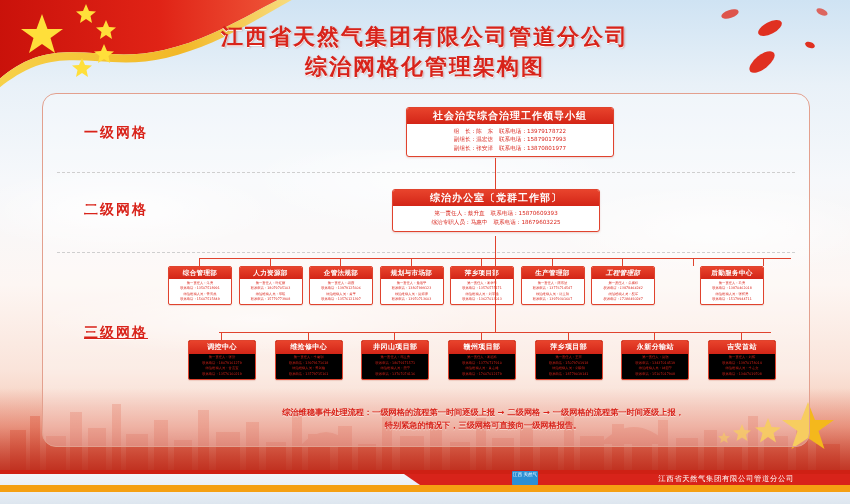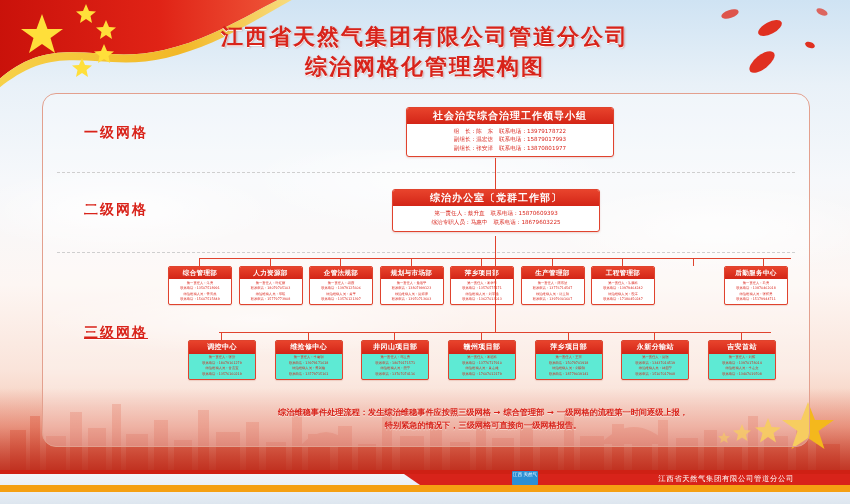--- a/index.html
+++ b/index.html
@@ -77,21 +77,21 @@
   .deptrow{position:absolute;left:125px;top:172px;width:626px;height:66px;}
   .dept{position:absolute;top:0;width:62px;background:#fff;border:1.1px solid #e0432e;border-radius:2px;overflow:hidden;
     box-shadow:0 1px 1px rgba(170,40,20,.15);}
   .dept .hd{background:linear-gradient(180deg,#e8432c,#d32517);color:#fff;font-size:6.6px;font-weight:bold;
     line-height:12px;text-align:center;letter-spacing:.3px;}
   .dept .bd{padding:1.5px 1px;}
   .dept .ln{font-size:3.3px;line-height:5.6px;color:#d8231a;text-align:center;white-space:nowrap;}
 
   
   .strow{position:absolute;left:145px;top:246px;width:586px;height:62px;}
-  .st{position:absolute;top:0;width:66px;background:#5eead4;border:1.1px solid #e0432e;border-radius:2px;overflow:hidden;
+  .st{position:absolute;top:0;width:66px;background:#000000;border:1.1px solid #e0432e;border-radius:2px;overflow:hidden;
     box-shadow:0 1px 1px rgba(170,40,20,.15);}
   .st .hd{background:linear-gradient(180deg,#e8432c,#d32517);color:#fff;font-size:7px;font-weight:bold;
     line-height:12.5px;text-align:center;letter-spacing:.4px;}
   .st .bd{padding:1.5px 1px;}
   .st .ln{font-size:3.3px;line-height:5.6px;color:#d8231a;text-align:center;white-space:nowrap;}
 
   
   .conn{position:absolute;background:#e0432e;}
   .vline{width:1px;}
   .hline{height:1px;}
@@ -308,30 +308,30 @@
         </div>
         <div class="dept" style="left: 352.5px;">
           <div class="hd">生产管理部</div>
           <div class="bd">
             <div class="ln">第一责任人：陈东波</div>
             <div class="ln">联系电话：13776714547</div>
             <div class="ln">综治维稳人员：刘立明</div>
             <div class="ln">联系电话：13979301607</div>
           </div>
         </div>
-        <div class="dept" style="left: 423px;">
+        <div class="dept" style="left: 423px; font-style: italic;">
           <div class="hd">工程管理部</div>
           <div class="bd">
             <div class="ln">第一责任人：朱鹏科</div>
             <div class="ln">联系电话：13979464242</div>
             <div class="ln">综治维稳人员：殷涛</div>
             <div class="ln">联系电话：17180450247</div>
           </div>
         </div>
-        <div class="dept" style="left: 556px;">
+        <div class="dept" style="left: 532px;">
           <div class="hd">后勤服务中心</div>
           <div class="bd">
             <div class="ln">第一责任人：毛勇</div>
             <div class="ln">联系电话：13870462018</div>
             <div class="ln">综治维稳人员：张怀勇</div>
             <div class="ln">联系电话：15179944711</div>
           </div>
         </div>
       </div>
 
@@ -398,21 +398,21 @@
           <div class="bd">
             <div class="ln">第一责任人：刘辉</div>
             <div class="ln">联系电话：13970178014</div>
             <div class="ln">综治维稳人员：李志文</div>
             <div class="ln">联系电话：13407019708</div>
           </div>
         </div>
       </div>
 
     <div class="note">
-      <span>综治维稳事件处理流程：</span><span>发生综治维稳事件应按照三级网格 → 综合管理部 → 一级网格的流程第一时间逐级上报，</span><br>
+      <span>综治维稳事件处理流程：</span><span>一级网格的流程第一时间逐级上报 → 二级网格 → 一级网格的流程第一时间逐级上报，</span><br>
       <span>特别紧急的情况下，三级网格可直接向一级网格报告。</span>
     </div>
   <div class="conn vline" style="left: 156px; top: 164px; height: 8px;"></div>
       <div class="conn vline" style="left: 226.5px; top: 164px; height: 8px;"></div>
       <div class="conn vline" style="left: 297px; top: 164px; height: 8px;"></div>
       <div class="conn vline" style="left: 367.5px; top: 164px; height: 8px;"></div>
       <div class="conn vline" style="left: 438px; top: 164px; height: 8px;"></div>
       <div class="conn vline" style="left: 508.5px; top: 164px; height: 8px;"></div>
       <div class="conn vline" style="left: 579px; top: 164px; height: 8px;"></div>
       <div class="conn vline" style="left: 649.5px; top: 164px; height: 8px;"></div>

